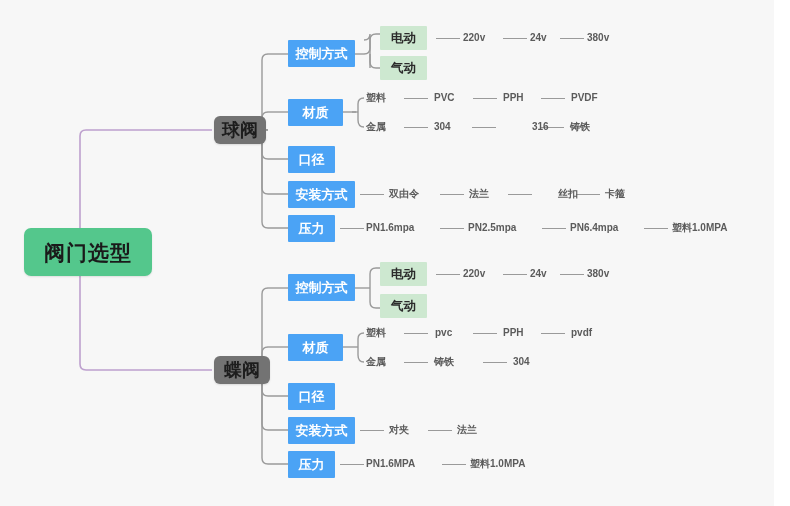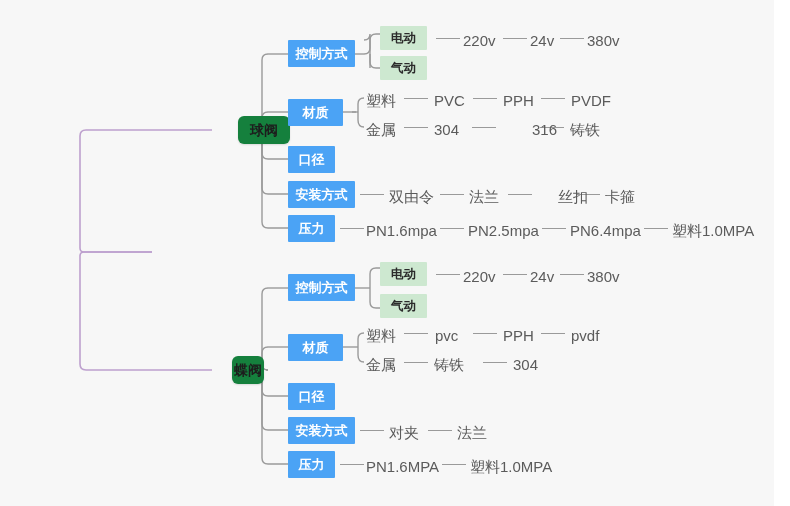--- a/index.html
+++ b/index.html
@@ -27,44 +27,43 @@
   }
   .node-root{
     background:#54c78c;
     color:#1a1a1a;
     border-radius:7px;
     font-size:21px;
     letter-spacing:1px;
     box-shadow:0 1px 2px rgba(0,0,0,.10);
   }
   .node-branch{
-    background:#15803d;
+    background:#737373;
     color:#1d1d1d;
     border-radius:6px;
-    font-size:14px;
+    font-size:18px;
     box-shadow:0 1px 2px rgba(0,0,0,.12);
-    margin-left:24px;
   }
   .node-topic{
     background:#4ba3f5;
     color:#ffffff;
     border-radius:1px;
     font-size:13px;
   }
   .node-leafbox{
     background:#cde8d0;
     color:#2b2b2b;
     border-radius:1px;
     font-size:12.5px;
   }
   
   .txt{
     position:absolute;
-    font-size:15px;
-    font-weight:normal;
+    font-size:10px;
+    font-weight:bold;
     color:#5b5b5b;
     white-space:nowrap;
     line-height:1;
     z-index:3;
   }
   
   .dash{
     position:absolute;
     height:0;
     border-top:1.4px solid #9a9a9a;
@@ -131,20 +130,21 @@
     <path d="M370,302 Q370,308 376,308 H380" fill="none" stroke="#9a9a9a" stroke-width="1.4"></path>
     <path d="M364,288 H370" fill="none" stroke="#9a9a9a" stroke-width="1.4"></path>
 
     <path d="M343,347 H352" fill="none" stroke="#9a9a9a" stroke-width="1.4"></path>
     <path d="M358,339 Q358,333 364,333" fill="none" stroke="#9a9a9a" stroke-width="1.4"></path>
     <path d="M358,339 V355" fill="none" stroke="#9a9a9a" stroke-width="1.4"></path>
     <path d="M358,355 Q358,362 364,362" fill="none" stroke="#9a9a9a" stroke-width="1.4"></path>
     <path d="M352,347 H358" fill="none" stroke="#9a9a9a" stroke-width="1.4"></path>
   </svg>
 
+  <div class="node node-root" style="left:24px;top:228px;width:128px;height:48px;">阀门选型</div>
 
   <div class="node node-branch" style="left:214px;top:116px;width:52px;height:28px;">球阀</div>
 
   <div class="node node-topic" style="left:288px;top:40px;width:67px;height:27px;">控制方式</div>
   <div class="node node-leafbox" style="left:380px;top:26px;width:47px;height:24px;">电动</div>
   <div class="node node-leafbox" style="left:380px;top:56px;width:47px;height:24px;">气动</div>
   <div class="dash" style="left:436px;top:38px;width:24px;"></div>
   <div class="txt" style="left:463px;top:33px;">220v</div>
   <div class="dash" style="left:503px;top:38px;width:24px;"></div>
   <div class="txt" style="left:530px;top:33px;">24v</div>
@@ -183,21 +183,21 @@
   <div class="node node-topic" style="left:288px;top:215px;width:47px;height:27px;">压力</div>
   <div class="dash" style="left:340px;top:228px;width:24px;"></div>
   <div class="txt" style="left:366px;top:223px;">PN1.6mpa</div>
   <div class="dash" style="left:440px;top:228px;width:24px;"></div>
   <div class="txt" style="left:468px;top:223px;">PN2.5mpa</div>
   <div class="dash" style="left:542px;top:228px;width:24px;"></div>
   <div class="txt" style="left:570px;top:223px;">PN6.4mpa</div>
   <div class="dash" style="left:644px;top:228px;width:24px;"></div>
   <div class="txt" style="left:672px;top:223px;">塑料1.0MPA</div>
 
-  <div class="node node-branch" style="left:208px;top:356px;width:32px;height:28px;">蝶阀</div>
+  <div class="node node-branch" style="left:214px;top:356px;width:56px;height:28px;">蝶阀</div>
 
   <div class="node node-topic" style="left:288px;top:274px;width:67px;height:27px;">控制方式</div>
   <div class="node node-leafbox" style="left:380px;top:262px;width:47px;height:24px;">电动</div>
   <div class="node node-leafbox" style="left:380px;top:294px;width:47px;height:24px;">气动</div>
   <div class="dash" style="left:436px;top:274px;width:24px;"></div>
   <div class="txt" style="left:463px;top:269px;">220v</div>
   <div class="dash" style="left:503px;top:274px;width:24px;"></div>
   <div class="txt" style="left:530px;top:269px;">24v</div>
   <div class="dash" style="left:560px;top:274px;width:24px;"></div>
   <div class="txt" style="left:587px;top:269px;">380v</div>

